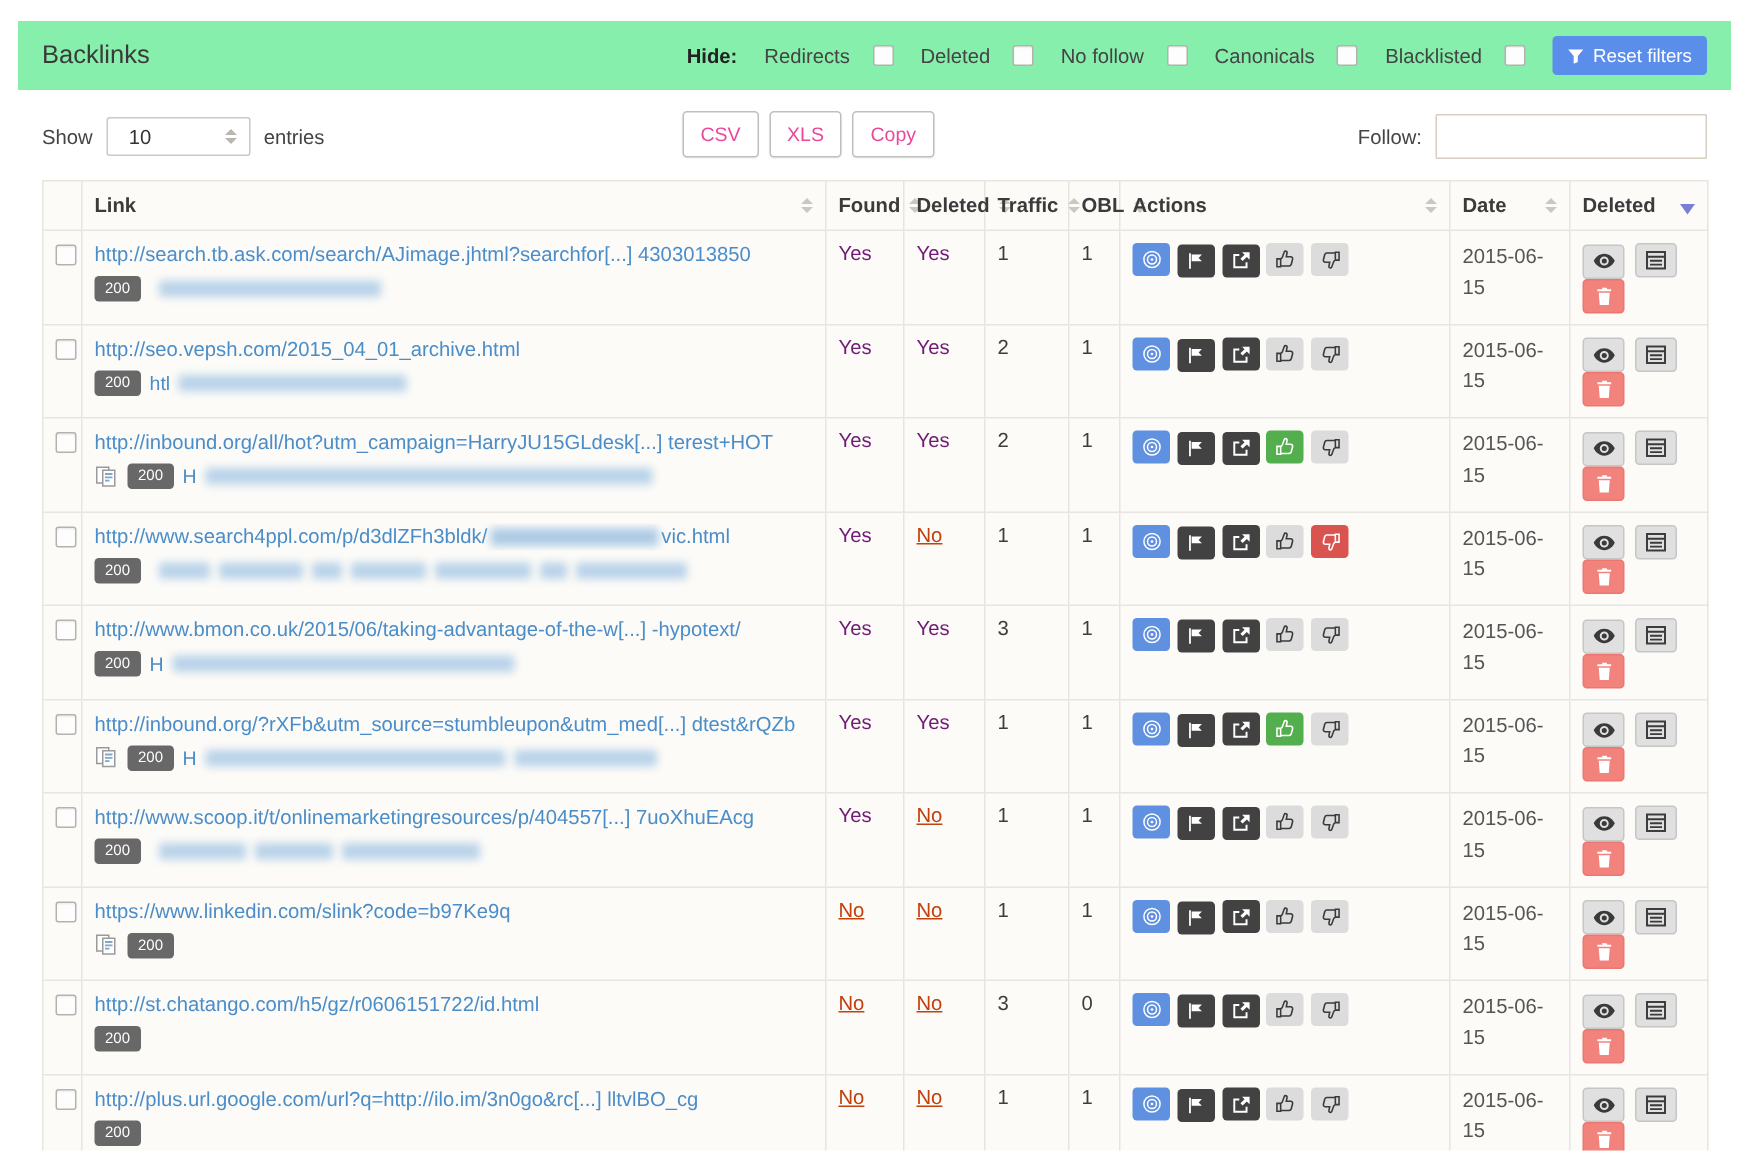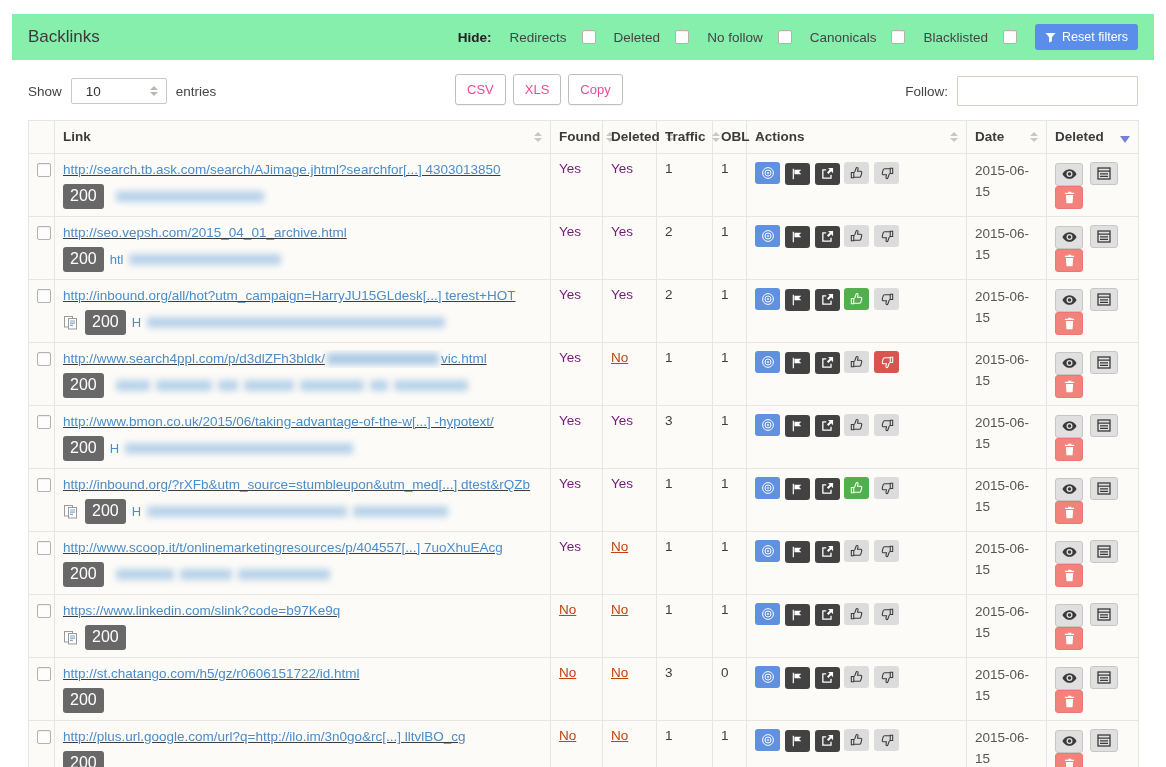--- a/index.html
+++ b/index.html
@@ -47,26 +47,26 @@
   th { font-size:13.5px; font-weight:700; color:#3b3b3b; text-align:left; padding:8px 8px; height:33px; cursor:pointer; }
   .th-inner { display:flex; align-items:center; justify-content:space-between; }
   .sort-arrows { display:inline-flex; flex-direction:column; gap:2px; margin-left:6px; }
   .sort-arrows i { width:0; height:0; border-left:4px solid transparent; border-right:4px solid transparent; }
   .sort-arrows .up { border-bottom:4px solid #ccc8c0; }
   .sort-arrows .down { border-top:4px solid #ccc8c0; }
   .sort-active { width:0; height:0; border-left:5px solid transparent; border-right:5px solid transparent;
     border-top:7px solid #7a7fd6; margin-left:6px; margin-top:6px; }
   td { padding:7px 8px; font-size:13.5px; height:51px; color:#3d3d3d; }
   .c-check { text-align:center; padding-top:9px; }
-  .link-line { line-height:1.35; white-space:nowrap; overflow:hidden;text-decoration:underline; }
+  .link-line { line-height:1.35; white-space:nowrap; overflow:hidden; }
   a.url { color:#4a8dc9; text-decoration:none; cursor:pointer; }
   .link-blur { display:inline-block; height:12px; border-radius:2px; background:#aecbe5;
     filter:blur(3px); vertical-align:middle; margin:0 2px; }
   .meta-line { margin-top:5px; display:flex; align-items:center; gap:6px; }
-  .badge { background:#686868; color:#fff; font-size:16px; padding:2px 7px; border-radius:3px; line-height:1.3; }
+  .badge { background:#686868; color:#fff; font-size:10px; padding:2px 7px; border-radius:3px; line-height:1.3; }
   .anchor-prefix { color:#4a8dc9; font-size:13px; }
   .blobs { display:inline-flex; gap:6px; align-items:center; }
   .blob { display:inline-block; height:11px; border-radius:2px; background:#b9d3e9; filter:blur(3px); }
   .dup-icon { display:inline-flex; }
   .val-yes { color:#701a75; }
   .val-no  { color:#c2410c;text-decoration:underline; }
   .c-actions { padding-top:8px; }
   .abtn { width:25px; height:22px; display:inline-flex; align-items:center; justify-content:center;
     border-radius:3px; margin-right:1px; cursor:pointer; }
   .abtn-blue { background:#6090e0; color:#fff; }

